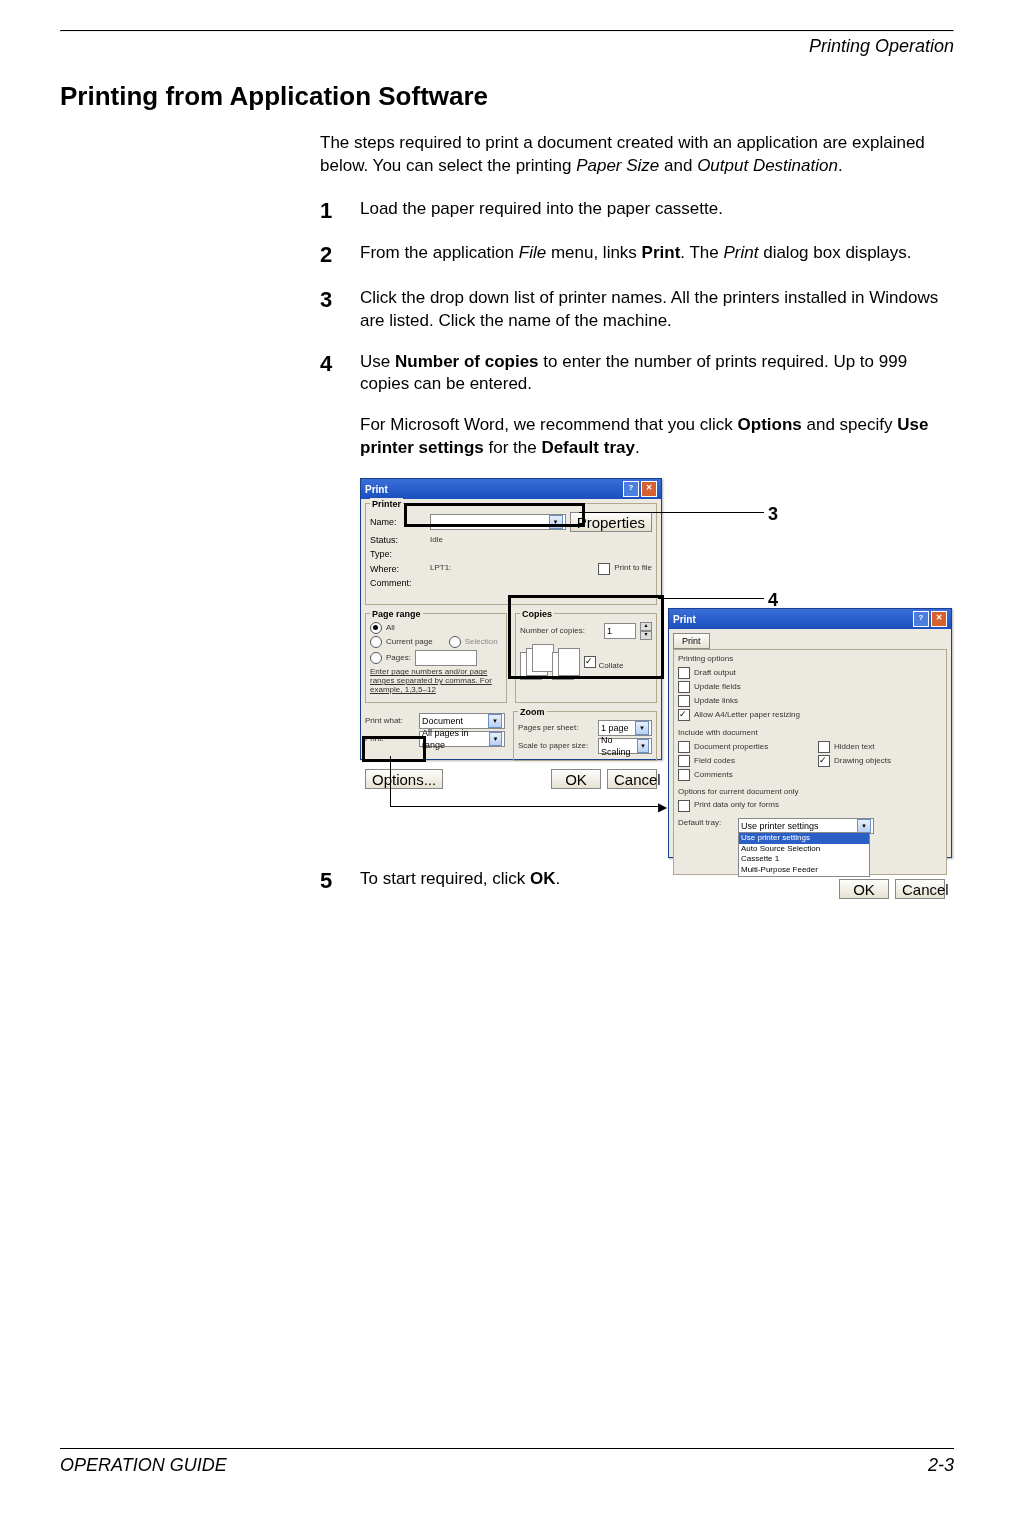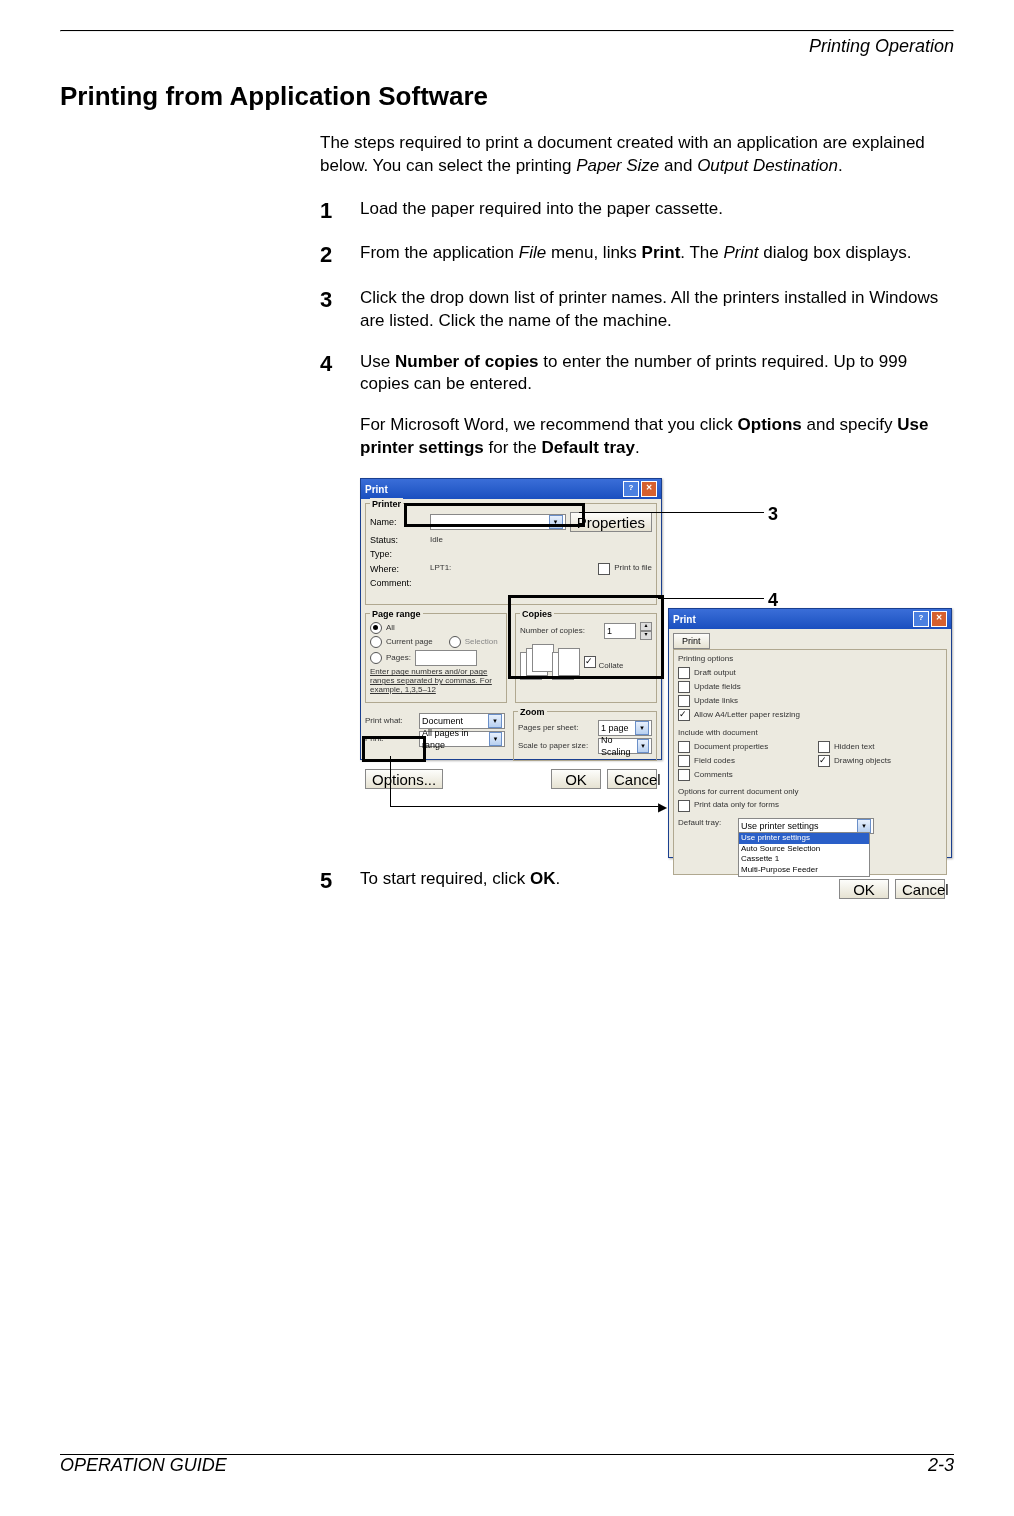--- a/index.html
+++ b/index.html
@@ -172,20 +172,21 @@
     font-family: Arial, Helvetica, sans-serif;
   }
   .hl-box { position: absolute; border: 3px solid #000; pointer-events: none; }
   .vline { position: absolute; border-left: 1.5px solid #000; }
   .footer {
     position: absolute;
     bottom: 40px;
     left: 60px;
     right: 60px;
     border-top: 1.5px solid #000;
+    padding-top: 6px;
     display: flex;
     justify-content: space-between;
     font-style: italic;
     font-size: 18px;
   }
   .footer .pnum { font-style: italic; }
   .spinner {
     width: 12px;
     display: flex;
     flex-direction: column;

